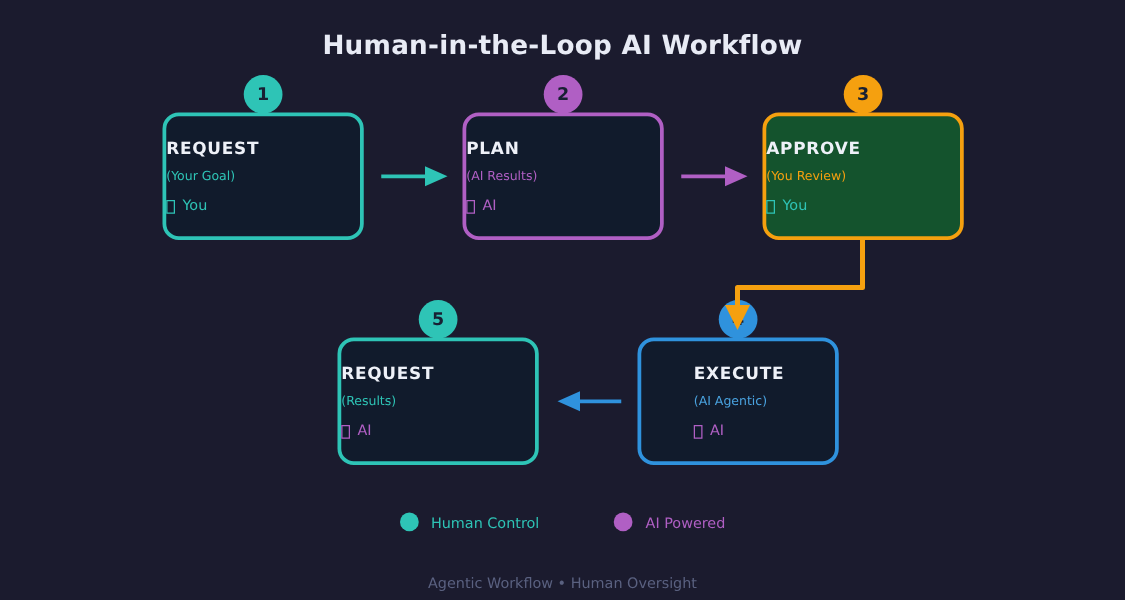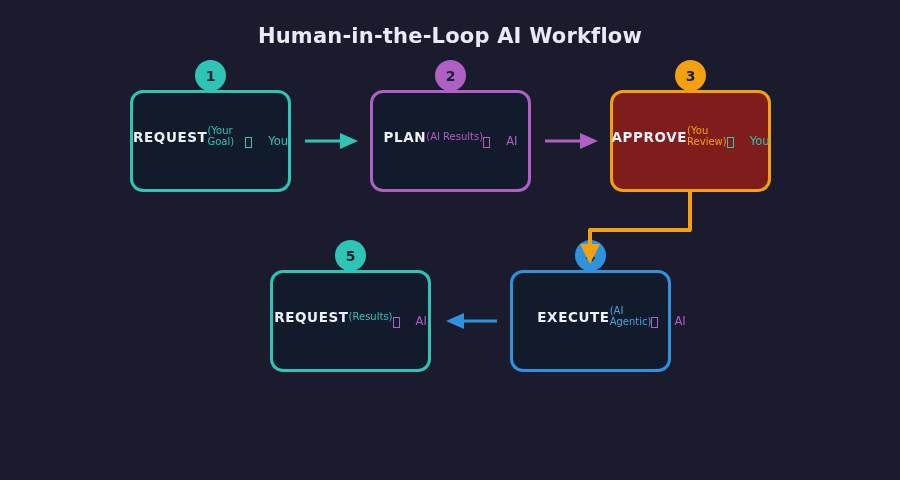--- a/index.html
+++ b/index.html
@@ -37,40 +37,40 @@
   
   .node {
     position: absolute;
     width: 161px;
     height: 102px;
     box-sizing: border-box;
     background: #111b2c;
     border: 3px solid #2ec4b6;
     border-radius: 13px;
     display: flex;
-    align-items: center;
+    flex-direction: column;
     justify-content: center;
     z-index: 3;
   }
   .node .n-title {
     font-size: 13.5px;
     font-weight: bold;
     color: #eef1f8;
     letter-spacing: 0.6px;
     margin-bottom: 9px;
   }
   .node .n-sub {
     font-size: 10px;
     margin-bottom: 10px;
   }
   .node .n-actor {
     font-size: 11.5px;
     display: flex;
     align-items: center;
-    gap: 16px;
+    gap: 6px;
   }
   .tofu {
     display: inline-block;
     width: 7px;
     height: 11px;
     border: 1px solid currentColor;
     box-sizing: border-box;
     position: relative;
     top: 1px;
   }
@@ -205,21 +205,21 @@
 
   <div class="node" id="node-2" style="border-color: rgb(176, 95, 196); background: rgb(17, 27, 44);">
     <div class="n-title">PLAN</div>
     <div class="n-sub" style="color: rgb(176, 95, 196);">(AI Results)</div>
     <div class="n-actor" style="color: rgb(176, 95, 196);">
       <span class="tofu"></span>
       <span>AI</span>
     </div>
   </div>
 
-  <div class="node" id="node-3" style="border-color: rgb(245, 160, 15); background: #7f1d1d;">
+  <div class="node" id="node-3" style="border-color: rgb(245, 160, 15); background: #14532d;">
     <div class="n-title">APPROVE</div>
     <div class="n-sub" style="color: rgb(245, 160, 15);">(You Review)</div>
     <div class="n-actor" style="color: rgb(46, 196, 182);">
       <span class="tofu"></span>
       <span>You</span>
     </div>
   </div>
 
   <div class="node" id="node-4" style="border-color: rgb(47, 146, 221); background: rgb(17, 27, 44); padding-left: 42px;">
     <div class="n-title">EXECUTE</div>
@@ -232,15 +232,26 @@
 
   <div class="node" id="node-5" style="border-color: rgb(46, 196, 182); background: rgb(17, 27, 44);">
     <div class="n-title">REQUEST</div>
     <div class="n-sub" style="color: rgb(46, 196, 182);">(Results)</div>
     <div class="n-actor" style="color: rgb(176, 95, 196);">
       <span class="tofu"></span>
       <span>AI</span>
     </div>
   </div>
 
-
+  <div id="legend">
+    <div class="legend-item">
+      <span class="legend-dot" id="legend-dot-0" style="background: rgb(46, 196, 182);"></span>
+      <span id="legend-label-0" style="color: rgb(46, 196, 182);">Human Control</span>
+    </div>
+    <div class="legend-item">
+      <span class="legend-dot" id="legend-dot-1" style="background: rgb(176, 95, 196);"></span>
+      <span id="legend-label-1" style="color: rgb(176, 95, 196);">AI Powered</span>
+    </div>
+  </div>
+
+  <div id="footer" style="color: rgb(90, 97, 128);">Agentic Workflow • Human Oversight</div>
 
 </div>
 
 </body></html>

